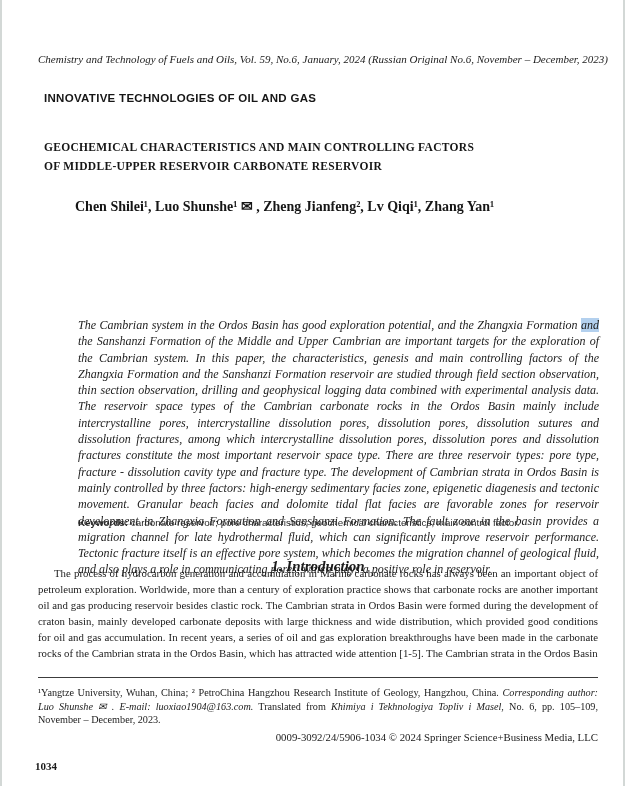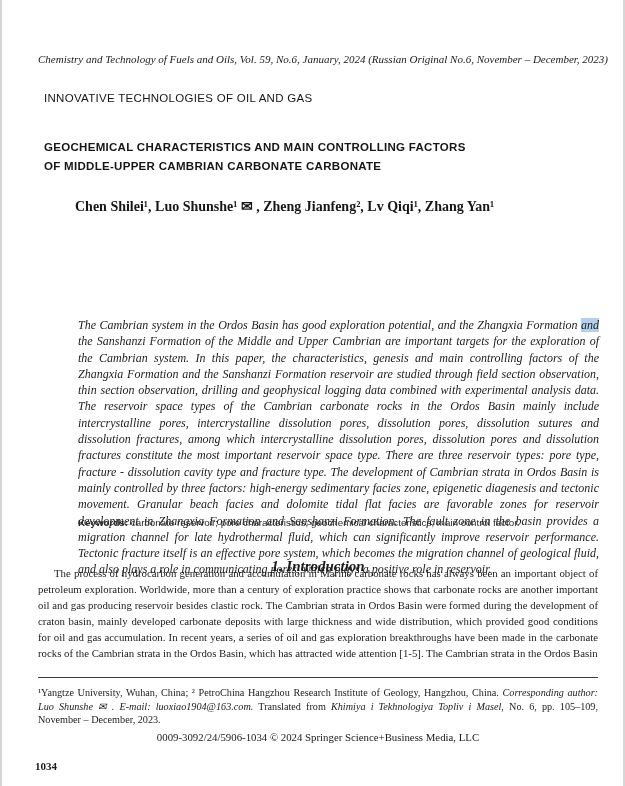--- a/index.html
+++ b/index.html
@@ -20,26 +20,26 @@
 
   .journal-header {
     position:absolute; left:38px; top:53px; width:562px;
     font-style:italic; font-weight:normal;
     font-size:11px; line-height:13px;
     white-space:nowrap;
   }
   .section-banner {
     position:absolute; left:44px; top:92px;
     font-family:"Liberation Sans", sans-serif;
-    font-weight:normal; font-size:11.5px; letter-spacing:0.3px;
+    font-weight:bold; font-size:11.5px; letter-spacing:0.3px;
     color:#161616;
   }
   .paper-title {
     position:absolute; left:44px; top:138px; width:556px;
-    font-family:Liberation Sans, sans-serif;
+    font-family:Liberation Serif, serif;
     font-weight:bold; font-size:11.5px; line-height:18.5px;
     letter-spacing:0.3px; color:#161616;
   }
   .authors-line {
     position:absolute; left:75px; top:198px;
     font-weight:bold; font-size:14px;
     color:#161616;
   }
   .abstract-text {
     position:absolute; left:78px; top:317px; width:521px;
@@ -69,40 +69,40 @@
     border:none; border-top:1.5px solid #3c3c3c; margin:0;
   }
   .footnote-text {
     position:absolute; left:38px; top:686px; width:560px;
     font-size:10.2px; line-height:13.7px;
     text-align:justify; margin:0;
   }
   .footnote-text .it { font-style:italic; }
   .copyright-line {
     position:absolute; left:38px; top:731px; width:560px;
-    text-align:center; font-size:10.8px;
+    text-align:right; font-size:10.8px;
   }
   .page-number {
     position:absolute; left:35px; top:760px;
     font-weight:bold; font-size:11px;
   }
 </style>
 </head>
 <body>
 
 <div class="page-edge edge-left"></div>
 <div class="page-edge edge-right"></div>
 
 <div class="journal-header">Chemistry and Technology  of Fuels and Oils, Vol. 59, No.6,  January, 2024 (Russian Original  No.6, November – December, 2023)</div>
 
 <div class="section-banner">INNOVATIVE TECHNOLOGIES OF OIL AND GAS</div>
 
 <div class="paper-title">
   <div>GEOCHEMICAL CHARACTERISTICS AND MAIN CONTROLLING FACTORS</div>
-  <div>OF MIDDLE-UPPER CAMBRIAN CARBONATE CARBONATE</div>
+  <div>OF MIDDLE-UPPER RESERVOIR CARBONATE RESERVOIR</div>
 </div>
 
 <div class="authors-line">Chen Shilei¹, Luo Shunshe¹ ✉ , Zheng Jianfeng², Lv Qiqi¹, Zhang Yan¹</div>
 
 <p class="abstract-text"><span>The Cambrian system in the Ordos Basin has good exploration potential, and the Zhangxia Formation </span><span class="hl" style="background: rgb(179, 208, 238);">and</span><span> the Sanshanzi Formation of the Middle and Upper Cambrian are important targets for the exploration of the Cambrian system. In this paper, the characteristics, genesis and main controlling factors of the Zhangxia Formation and the Sanshanzi Formation reservoir are studied through field section observation, thin section observation, drilling and geophysical logging data combined with experimental analysis data. The reservoir space types of the Cambrian carbonate rocks in the Ordos Basin mainly include intercrystalline pores, intercrystalline dissolution pores, dissolution pores, dissolution sutures and dissolution fractures, among which intercrystalline dissolution pores, dissolution pores and dissolution fractures constitute the most important reservoir space type. There are three reservoir types: pore type, fracture - dissolution cavity type and fracture type. The development of Cambrian strata in Ordos Basin is mainly controlled by three factors: high-energy sedimentary facies zone, epigenetic diagenesis and tectonic movement. Granular beach facies and dolomite tidal flat facies are favorable zones for reservoir development in Zhangxia Formation and Sanshanzi Formation. The fault zone in the basin provides a migration channel for late hydrothermal fluid, which can significantly improve reservoir performance. Tectonic fracture itself is an effective pore system, which becomes the migration channel of geological fluid, and also plays a role in communicating pores, which plays a positive role in reservoir.</span></p>
 
 <p class="keywords-line"><span class="kw-label">Keywords:</span><span> carbonate reservoir; pore characteristics; geochemical characteristics; main control factor.</span></p>
 
 <div class="introduction-heading">1. Introduction</div>
 

